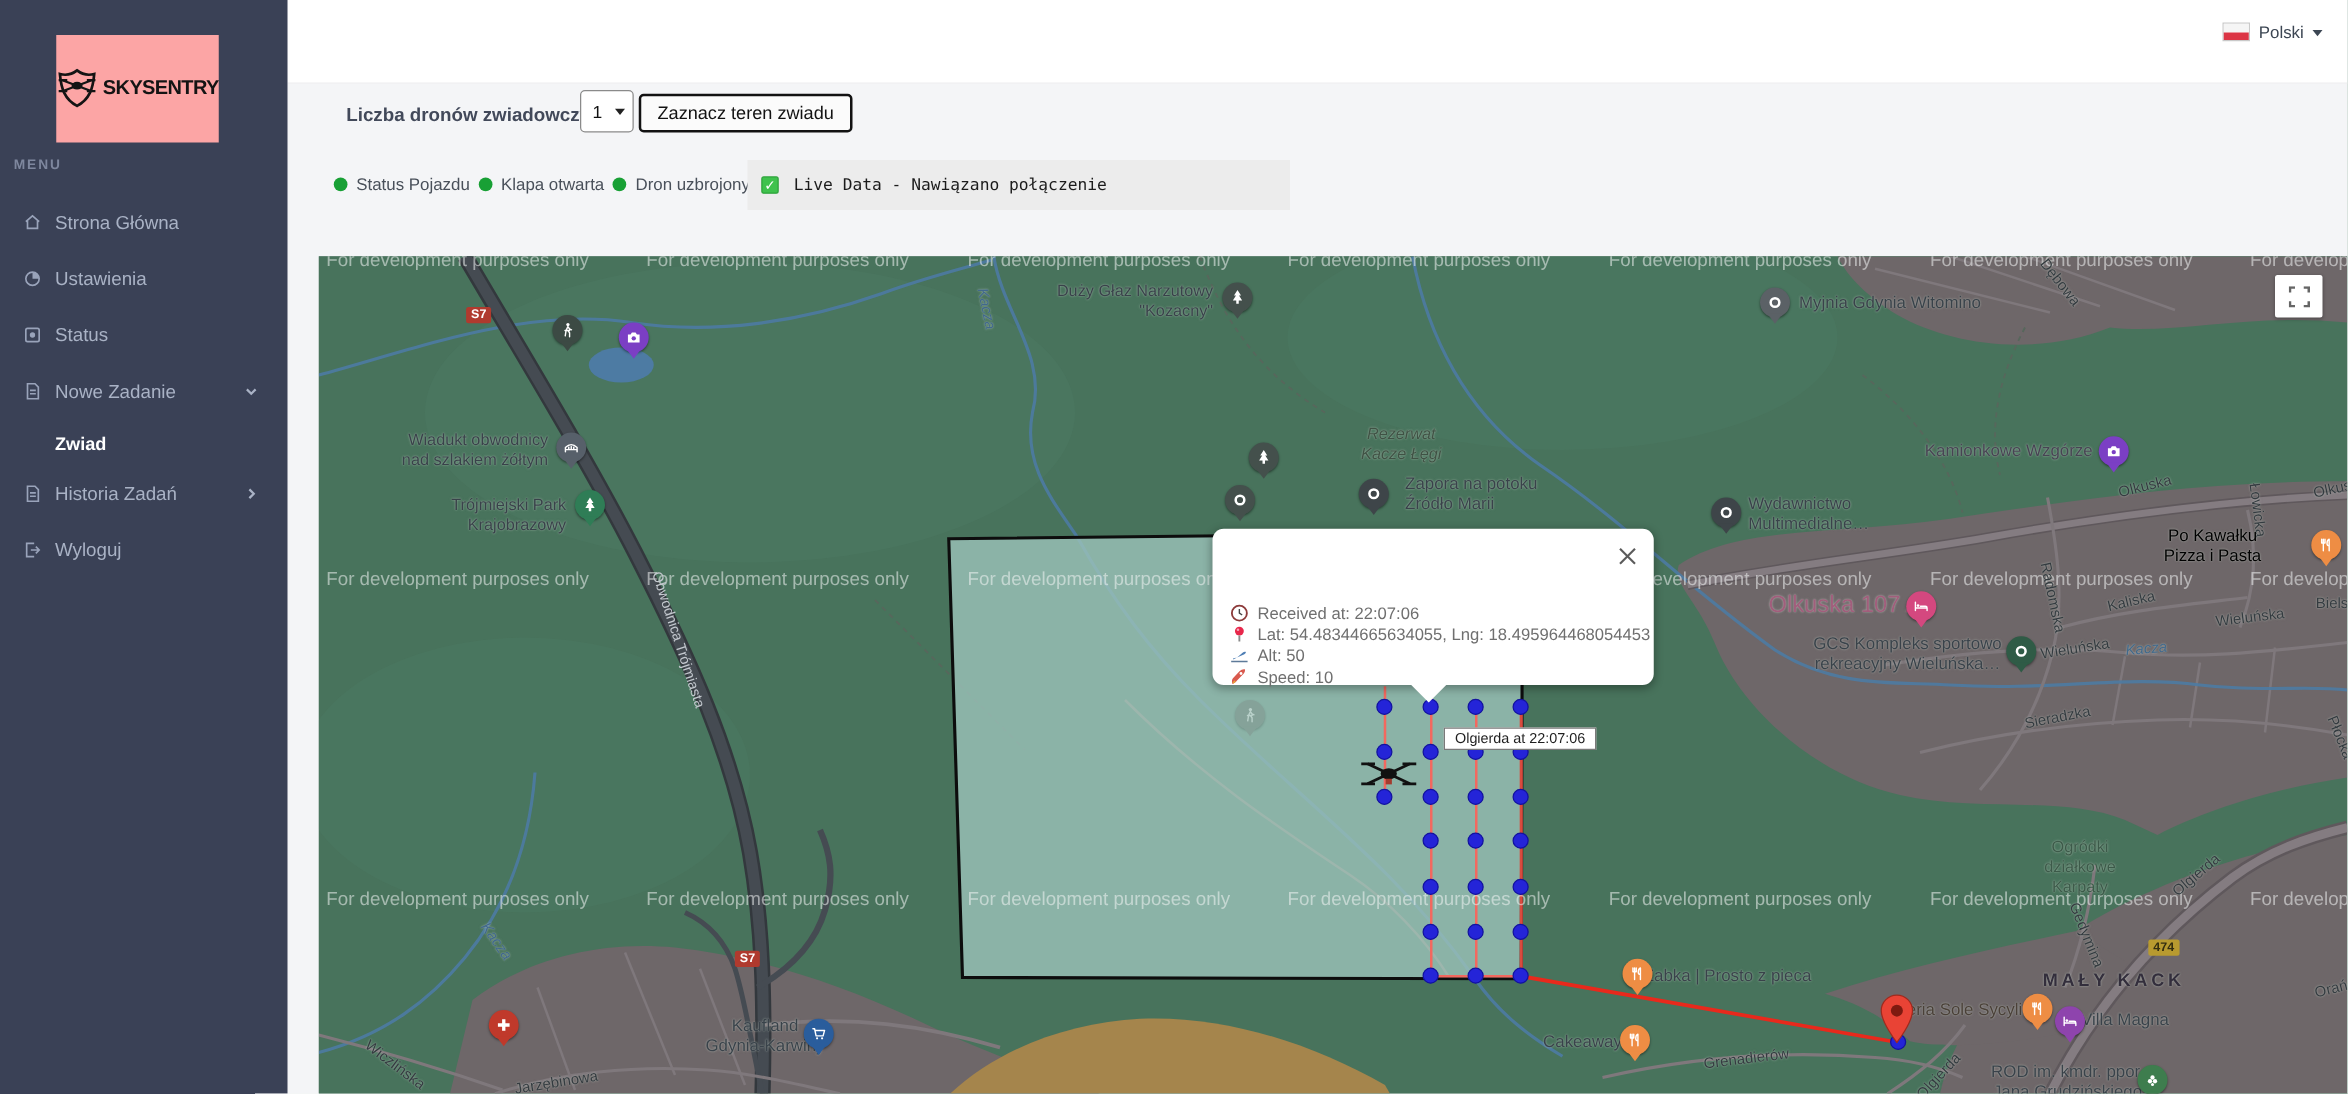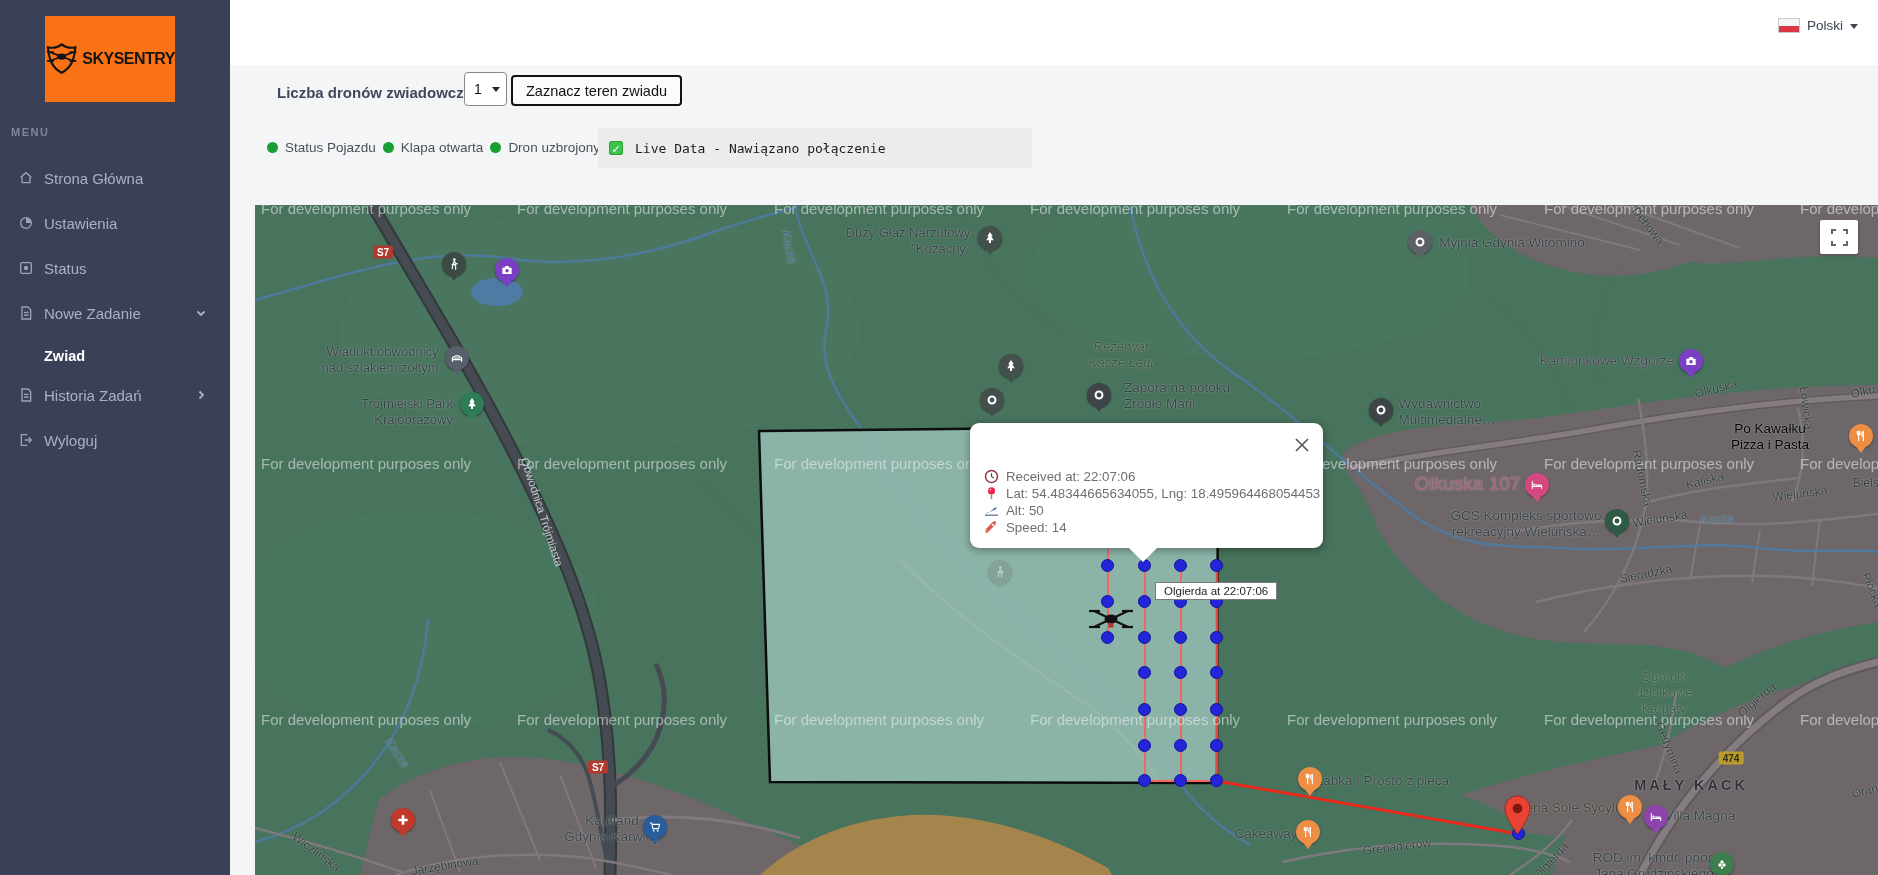--- a/index.html
+++ b/index.html
@@ -1,20 +1,20 @@
 <!DOCTYPE html>
 <html><head>
 <meta charset="utf-8">
 <style>
   html,body{margin:0;padding:0;background:#fff;font-family:"Liberation Sans",sans-serif;}
   #stage{position:relative;width:1878px;height:875px;overflow:hidden;background:#f4f5f7;}
 
   
   #sidebar{position:absolute;left:0;top:0;width:230px;height:875px;background:#3a4156;z-index:10;}
-  #logo-box{position:absolute;left:45px;top:16px;width:130px;height:86px;background:#f97316;display:flex;align-items:center;justify-content:center;gap:4px;}
+  #logo-box{position:absolute;left:45px;top:28px;width:130px;height:86px;background:#fca5a5;display:flex;align-items:center;justify-content:center;gap:4px;}
   #logo-text{font-weight:bold;font-size:16px;letter-spacing:-0.5px;color:#141414;}
   .menu-header{position:absolute;left:11px;top:126px;font-size:11px;font-weight:bold;letter-spacing:1.5px;color:#7e879e;}
   .side-item{position:absolute;left:0;width:230px;height:24px;display:flex;align-items:center;color:#a9b2c5;font-size:15px;cursor:pointer;}
   .side-item .ic{position:absolute;left:18px;width:16px;height:16px;color:#99a3ba;}
   .side-item .lbl{position:absolute;left:44px;white-space:nowrap;}
   .side-item .chev{position:absolute;left:195px;width:12px;height:12px;color:#a9b2c5;}
   .side-item.active .lbl{color:#fff;font-weight:bold;font-size:14.5px;}
 
   
   #topbar{position:absolute;left:230px;top:0;width:1648px;height:66px;background:#ffffff;border-bottom:1px solid #ededf0;}
@@ -51,21 +51,21 @@
   .pin::after{content:'';position:absolute;top:21px;left:50%;transform:translateX(-50%);border:6px solid transparent;border-top:8px solid var(--pc);}
   .wp{position:absolute;z-index:3;width:11px;height:11px;border-radius:50%;background:#2424d8;border:1.5px solid #12129e;box-sizing:content-box;}
   #drone{position:absolute;left:833px;top:399px;z-index:4;}
   #dest-marker{position:absolute;left:1249px;top:590px;z-index:4;}
 
   
   #popup{position:absolute;left:715px;top:218px;width:353px;height:125px;background:#fff;border-radius:9px;
          box-shadow:0 2px 7px 1px rgba(0,0,0,.3);z-index:6;}
   #popup .arrow{position:absolute;left:158px;top:124px;width:0;height:0;border-left:15px solid transparent;border-right:15px solid transparent;border-top:15px solid #fff;}
   #popup-close{position:absolute;right:13px;top:14px;width:16px;height:16px;cursor:pointer;color:#5b5b5b;}
-  #popup .rows{position:absolute;left:14px;top:45px;right:8px;text-align:center;}
+  #popup .rows{position:absolute;left:14px;top:59px;right:8px;text-align:center;}
   .prow{display:flex;align-items:center;height:16px;margin-bottom:1px;}
   .prow .pic{width:15px;height:15px;margin-right:7px;flex:0 0 15px;}
   .prow .ptxt{font-size:13.3px;color:#6f6f6f;white-space:nowrap;}
 
   
   #map-tooltip{position:absolute;left:900px;top:377px;z-index:7;background:#fff;border:1px solid #7a7a7a;
                padding:2px 8px;font-size:11.5px;color:#1f1f1f;white-space:nowrap;}
 
   
   #fullscreen-btn{position:absolute;left:1565px;top:15px;width:38px;height:34px;background:#fff;border-radius:2px;
@@ -542,21 +542,21 @@
               <path d="M2.5 10.5l3.5-1 5-4.2c.8-.7 2-.9 2.6-.3-.1.9-.8 1.7-1.7 2.1l-6 2.6-3 1.6z" fill="#4f7fb5"></path>
             </svg>
           <span class="ptxt">Alt: 50</span>
         </div>
         <div class="prow">
           <svg class="pic" viewBox="0 0 16 16">
               <path d="M2 14c2-.6 3-1.3 3.8-2.6l5.4-5.6c1.4-1.5 2-3.4 1.5-4.3-1.4-.4-3.2.3-4.6 1.8L2.7 9C1.6 10 1.4 11.8 2 14z" fill="#d95a4e"></path>
               <circle cx="9.4" cy="5.1" r="1.2" fill="#fff"></circle>
               <path d="M2.5 13.4l2-2" stroke="#e9a23b" stroke-width="1.4"></path>
             </svg>
-          <span class="ptxt">Speed: 14</span>
+          <span class="ptxt">Speed: 10</span>
         </div>
       </div>
     </div>
 
     <div id="map-tooltip">Olgierda at 22:07:06</div>
 
     <div id="fullscreen-btn">
       <svg width="17" height="17" viewBox="0 0 17 17" fill="none" stroke="currentColor" stroke-width="2">
           <path d="M1 5V1h4M12 1h4v4M16 12v4h-4M5 16H1v-4"></path>
         </svg>

